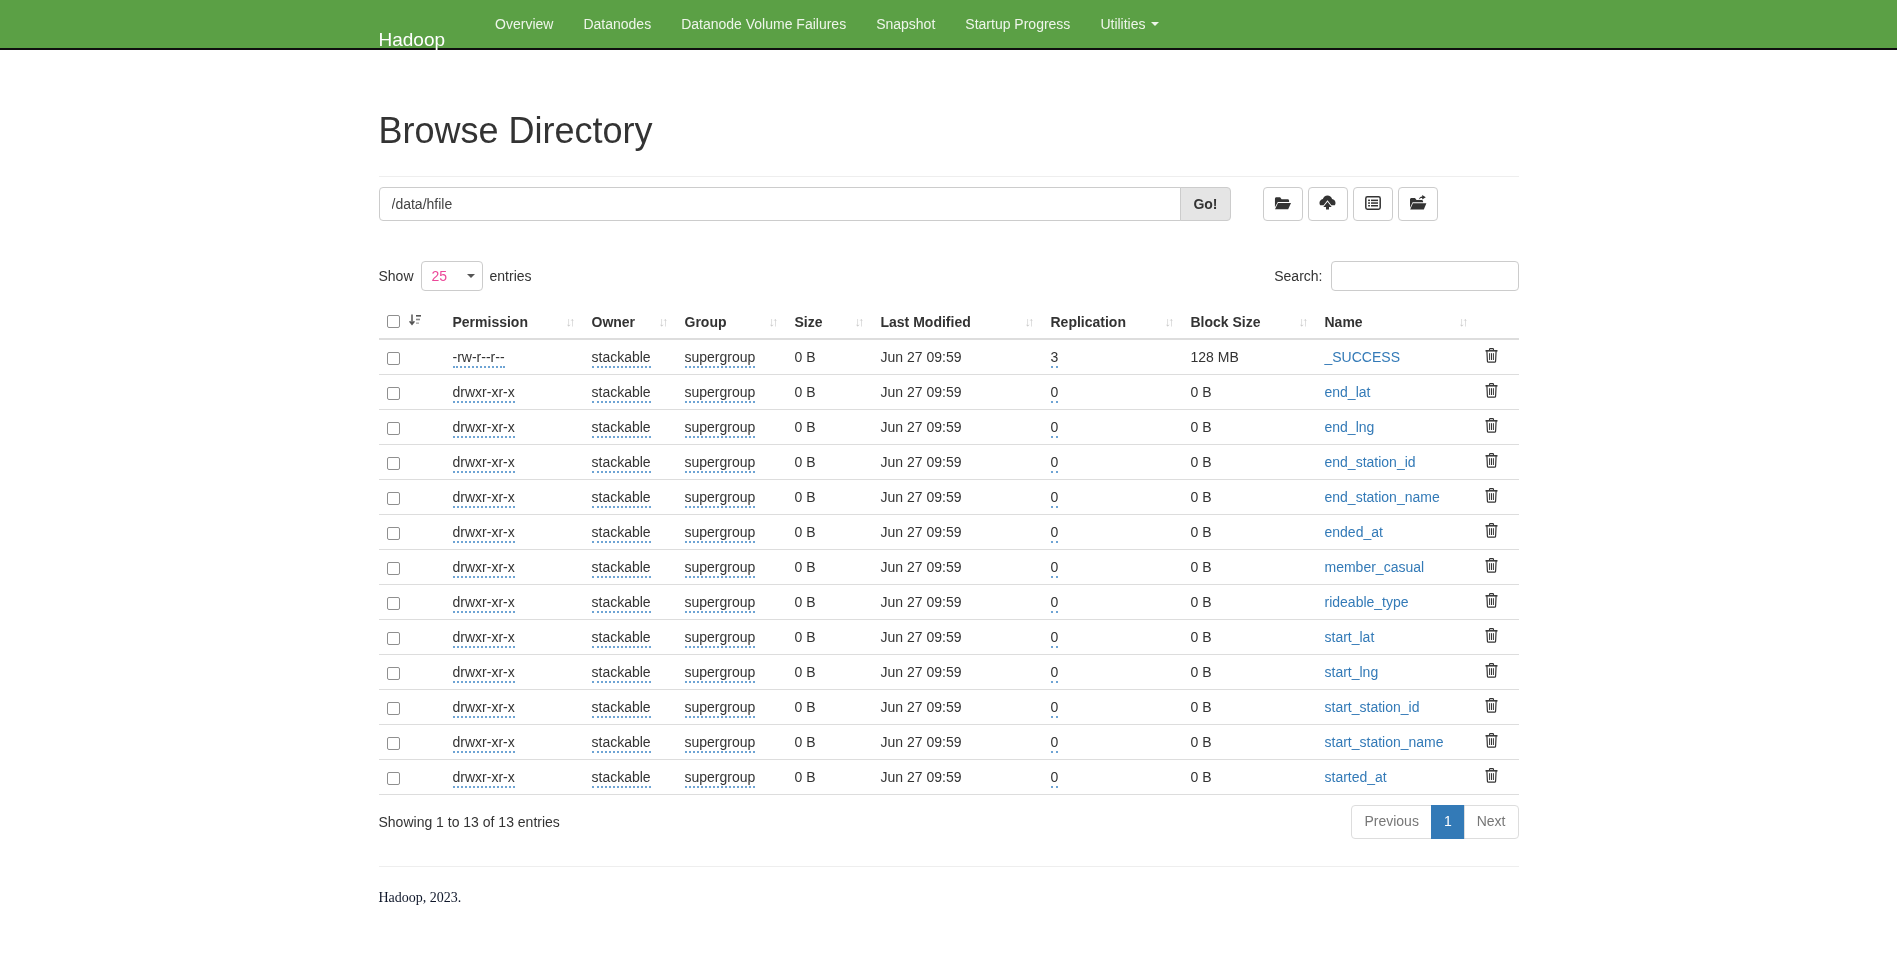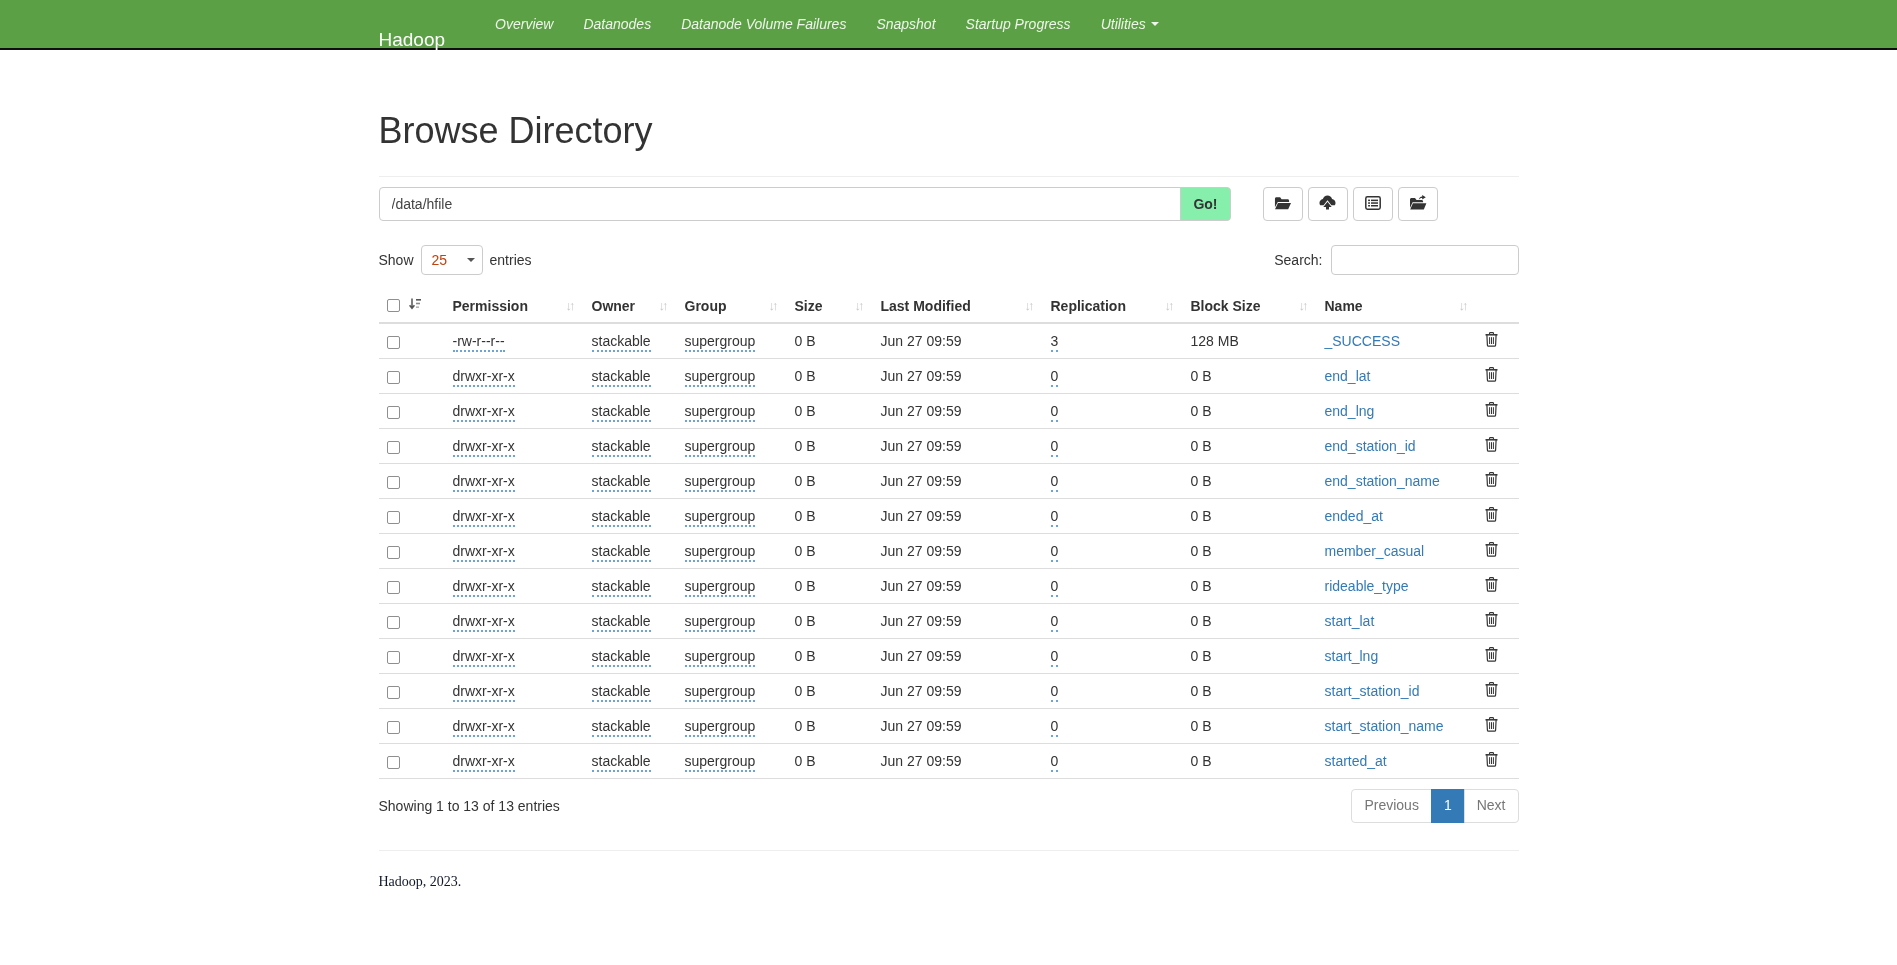--- a/index.html
+++ b/index.html
@@ -23,21 +23,21 @@
   }
   .navbar-brand {
     display: flex; align-items: center;
     color: #fff; font-size: 19px; text-decoration: none;
     padding: 0 15px 0 0; cursor: pointer; margin-top: 32px;
   }
   .navbar-nav { display: flex; align-items: stretch; margin-left: 20px; }
   .nav-link {
     display: flex; align-items: center;
     padding: 0 15px; color: #eef5ea; font-size: 14px;
-    text-decoration: none; cursor: pointer; white-space: nowrap; font-style: italic;
+    text-decoration: none; cursor: pointer; white-space: nowrap;
   }
   .caret {
     display: inline-block; margin-left: 5px;
     width: 0; height: 0;
     border-top: 4px solid #eef5ea;
     border-left: 4px solid transparent;
     border-right: 4px solid transparent;
   }
   
   .container { width: 1170px; margin: 0 auto; padding: 0 15px; }
@@ -47,43 +47,43 @@
   .path-row { display: flex; margin-top: 10px; align-items: flex-start; }
   .input-group { display: flex; width: 852px; }
   .path-input {
     flex: 1; height: 34px; padding: 6px 12px;
     border: 1px solid #ccc; border-radius: 4px 0 0 4px;
     font-size: 14px; color: #444; outline: none;
     font-family: inherit;
   }
   .go-btn {
     height: 34px; padding: 6px 12px; margin-left: -1px;
-    background: #86efac; border: 1px solid #ccc; border-radius: 0 4px 4px 0;
+    background: #e5e5e5; border: 1px solid #ccc; border-radius: 0 4px 4px 0;
     font-size: 14px; color: #333; cursor: pointer; font-weight: 700;
     font-family: inherit;
   }
   .icon-btn-group { display: flex; gap: 5px; margin-left: 32px; }
   .icon-btn {
     width: 40px; height: 34px;
     display: flex; align-items: center; justify-content: center;
     background: #fff; border: 1px solid #ccc; border-radius: 4px;
     cursor: pointer;
   }
   
   .dt-controls {
     display: flex; justify-content: space-between; align-items: center;
-    margin-top: 24px;
+    margin-top: 40px;
   }
   .dt-length { display: flex; align-items: center; gap: 7px; color: #333; }
   .select-wrap { position: relative; display: inline-block; }
   .select-wrap select {
     appearance: none; -webkit-appearance: none;
     height: 30px; width: 62px; padding: 4px 20px 4px 10px;
     border: 1px solid #ccc; border-radius: 4px; background: #fff;
-    font-size: 14px; color: #c2410c; cursor: pointer; font-family: inherit;
+    font-size: 14px; color: #ec4899; cursor: pointer; font-family: inherit;
   }
   .select-wrap:after {
     content: ""; position: absolute; right: 8px; top: 13px;
     border-top: 4px solid #555;
     border-left: 4px solid transparent; border-right: 4px solid transparent;
     pointer-events: none;
   }
   .dt-search { display: flex; align-items: center; gap: 8px; }
   .search-input {
     height: 30px; width: 188px; padding: 4px 10px;

